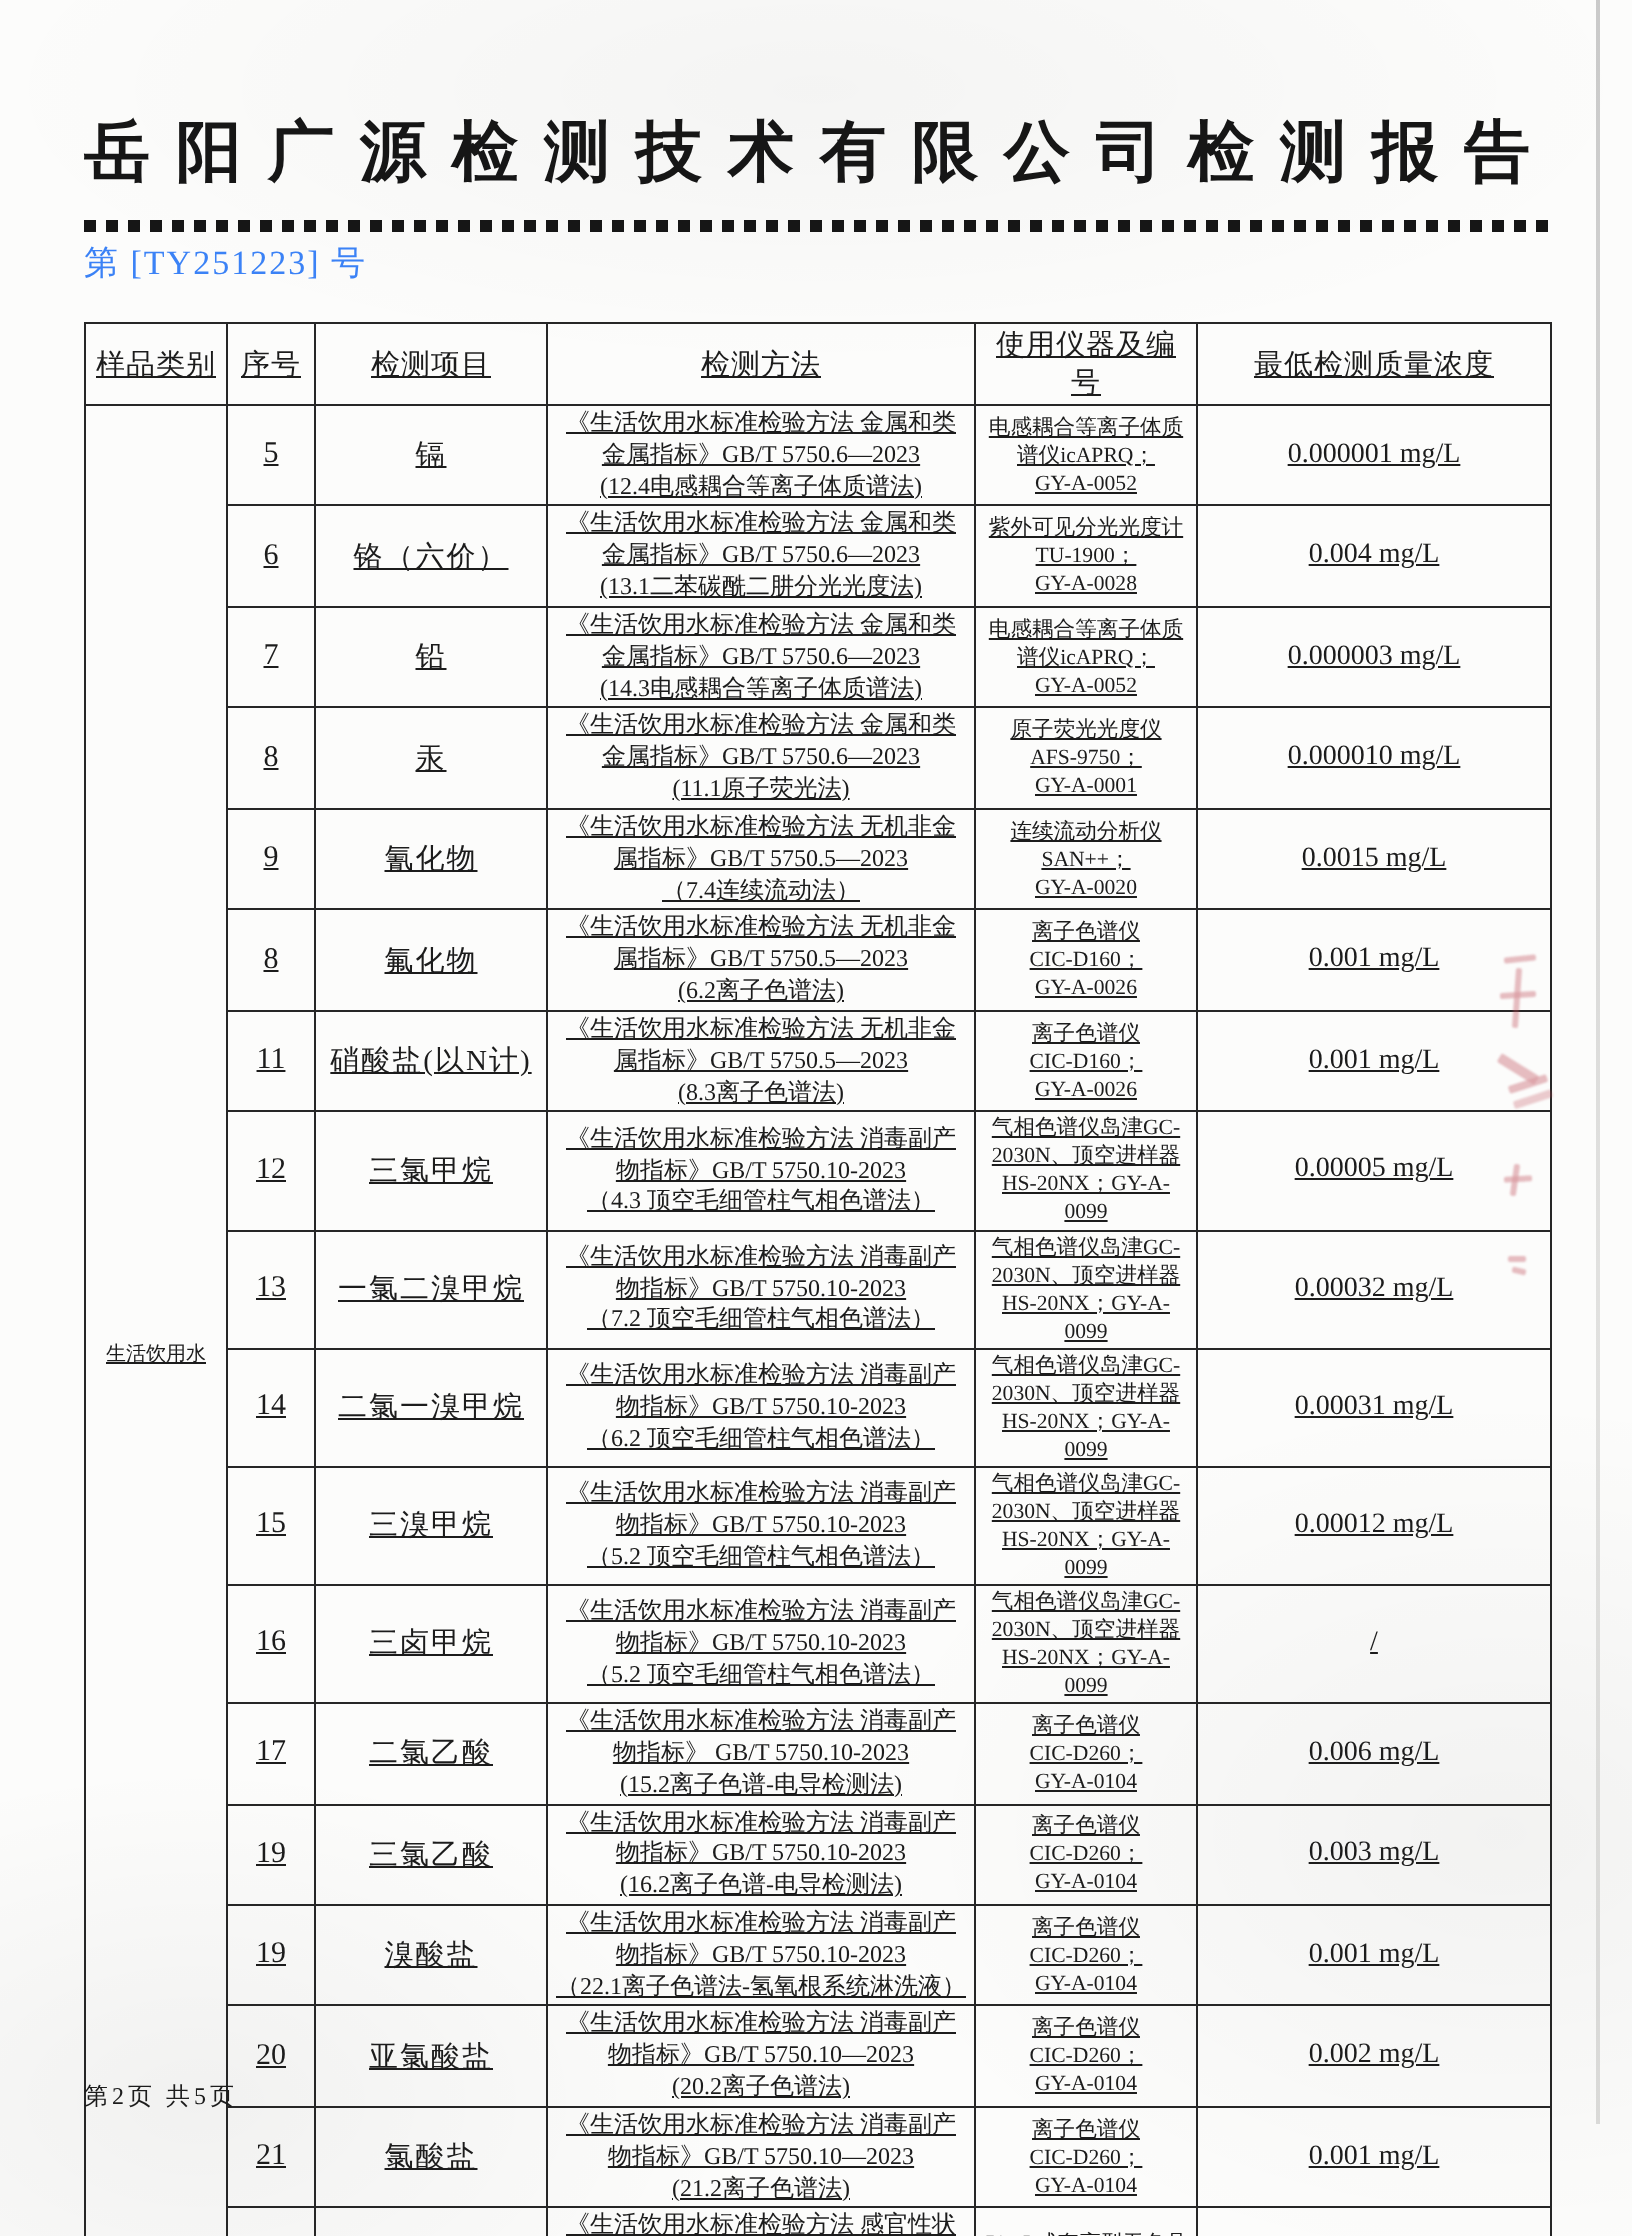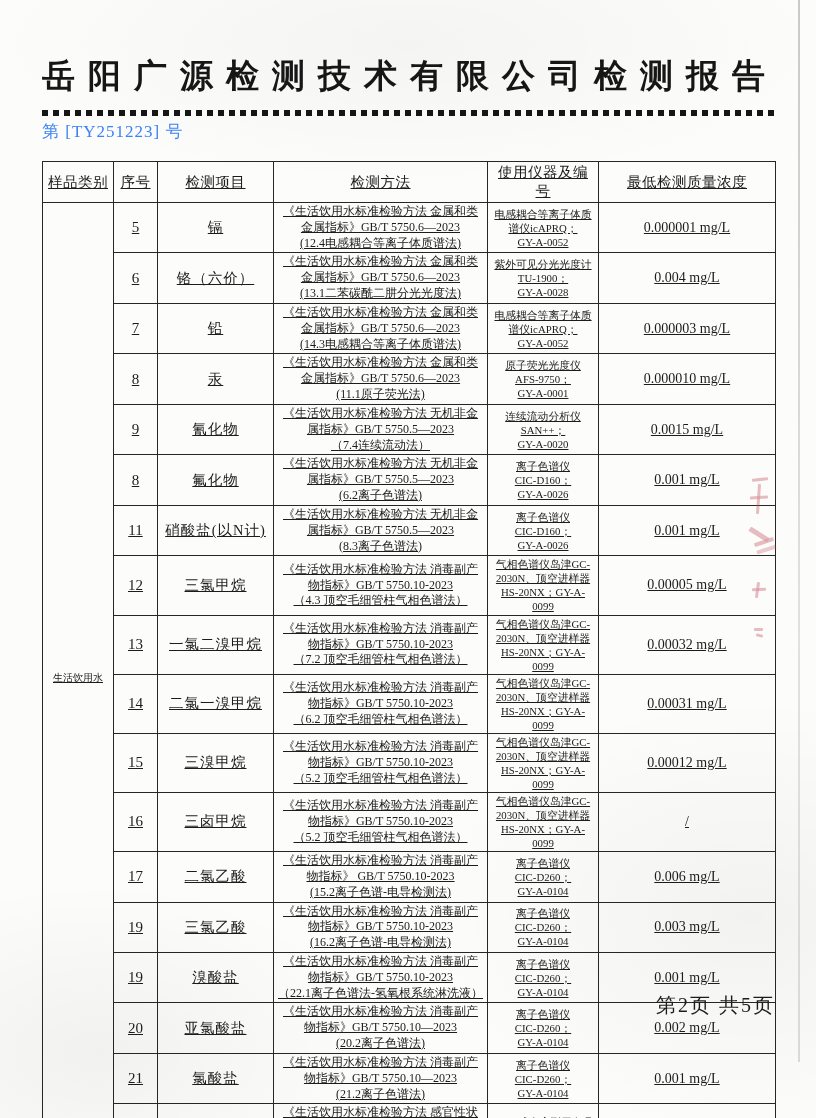--- a/index.html
+++ b/index.html
@@ -45,22 +45,22 @@
   tbody tr{height:46px;}
   th.hdr{font-size:14.5px;letter-spacing:0.5px;}
   td.cat{font-size:10px;line-height:1.45;padding:0 6px;}
   td.no{font-size:15px;}
   td.item{font-size:14.5px;letter-spacing:1px;}
   td.method{font-size:12px;line-height:1.32;white-space:pre-line;padding:1px 8px;}
   td.instr{font-size:10.8px;line-height:1.3;white-space:pre-line;padding:1px 3px;}
   td.limit{font-size:14px;}
 
   .footer{
-    position:absolute;top:992px;left:42px;width:733px;
-    text-align:right;font-size:20px;letter-spacing:2px;
+    position:absolute;top:1040px;left:42px;width:733px;
+    text-align:left;font-size:12px;letter-spacing:2px;
   }
 
   
   .scan-edge{
     position:absolute;left:798px;top:0;width:2px;height:1062px;
     background:linear-gradient(180deg,#b9b9b9,#d8d8d6 60%,#cfcfcd);
     opacity:.75;
   }
   .stamp{position:absolute;left:744px;top:470px;width:60px;height:195px;
     filter:blur(0.5px);opacity:.55;}

